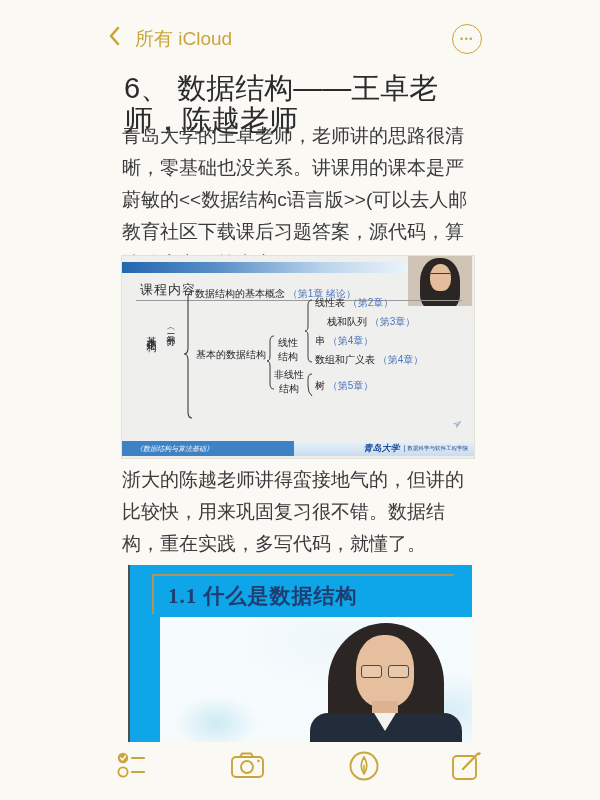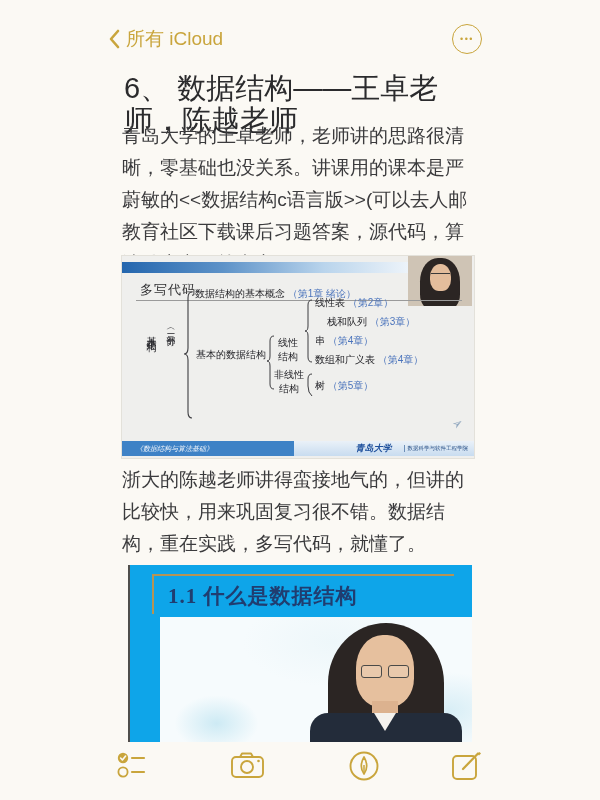--- a/index.html
+++ b/index.html
@@ -5,21 +5,21 @@
   html,body{margin:0;padding:0;}
   body{
     width:600px;height:800px;position:relative;overflow:hidden;
     background:#fbf9f4;
     font-family:"Liberation Sans","DejaVu Sans",sans-serif;
     color:#3b3b3d;
   }
   
   .nav-back{
     position:absolute;left:108px;top:26px;height:26px;
-    display:flex;align-items:center;gap:6px;color:#c9a53c;
+    display:flex;align-items:flex-start;gap:15px;color:#c9a53c;
     font-size:19px;cursor:pointer;
   }
   .nav-back svg{display:block;}
   .more-btn{
     position:absolute;left:452px;top:24px;width:28px;height:28px;
     border:1.8px solid #c9a53c;border-radius:50%;
     display:flex;align-items:center;justify-content:center;
     color:#c9a53c;font-size:9px;letter-spacing:1.5px;line-height:1;
     cursor:pointer;
   }
@@ -67,21 +67,21 @@
     transform:rotate(-35deg);
   }
   .s1-footer{position:absolute;left:0;bottom:2px;width:352px;height:15px;display:flex;}
   .s1-footer-left{
     width:172px;height:100%;background:#3e82c6;color:#f2f6fb;
     font-size:7px;font-style:italic;display:flex;align-items:center;
     padding-left:14px;box-sizing:border-box;white-space:nowrap;overflow:hidden;
   }
   .s1-footer-right{
     flex:1;height:100%;background:linear-gradient(180deg,#eaf1f8,#c8dcf0);
-    display:flex;align-items:center;justify-content:flex-end;gap:12px;
+    display:flex;align-items:center;justify-content:flex-end;gap:4px;
     padding-right:6px;box-sizing:border-box;white-space:nowrap;overflow:hidden;
   }
   .univ{color:#1d4f9c;font-size:9px;font-weight:bold;font-style:italic;
     font-family:"Liberation Serif","DejaVu Serif",serif;}
   .college{color:#274f86;font-size:5.5px;border-left:1px solid #6d8fb8;padding-left:3px;}
   
   .slide2{
     position:absolute;left:128px;top:565px;width:344px;height:177px;
     background:#0ea5e9;border-left:2.5px solid #4f4e4c;box-sizing:border-box;
     overflow:hidden;cursor:pointer;
@@ -137,21 +137,21 @@
 <div class="para para1">青岛大学的王卓老师，老师讲的思路很清晰，零基础也没关系。讲课用的课本是严蔚敏的&lt;&lt;数据结构c语言版&gt;&gt;(可以去人邮教育社区下载课后习题答案，源代码，算法动态实现等内容。</div>
 <div class="para para2">浙大的陈越老师讲得蛮接地气的，但讲的比较快，用来巩固复习很不错。数据结构，重在实践，多写代码，就懂了。</div>
 
 <div class="slide1">
   <div class="s1-topbar"></div>
   <div class="s1-webcam">
     <div class="wc-hair"></div>
     <div class="wc-face"></div>
     <div class="wc-glasses"></div>
   </div>
-  <div class="s1-heading">多写代码</div>
+  <div class="s1-heading">课程内容</div>
   <div class="s1-rule"></div>
 
   <div class="tree">
     <svg width="352" height="202" viewBox="0 0 352 202">
 
       <path d="M70 36 Q66 36 66 42 L66 92 Q66 98 62 98 Q66 98 66 104 L66 156 Q66 162 70 162" fill="none" stroke="#3c3c40" stroke-width="1.1"></path>
 
       <path d="M152 80 Q148 80 148 85 L148 100 Q148 105 145 105 Q148 105 148 110 L148 128 Q148 133 152 133" fill="none" stroke="#3c3c40" stroke-width="1"></path>
 
       <path d="M190 44 Q186 44 186 49 L186 70 Q186 75 183 75 Q186 75 186 80 L186 101 Q186 106 190 106" fill="none" stroke="#3c3c40" stroke-width="1"></path>

